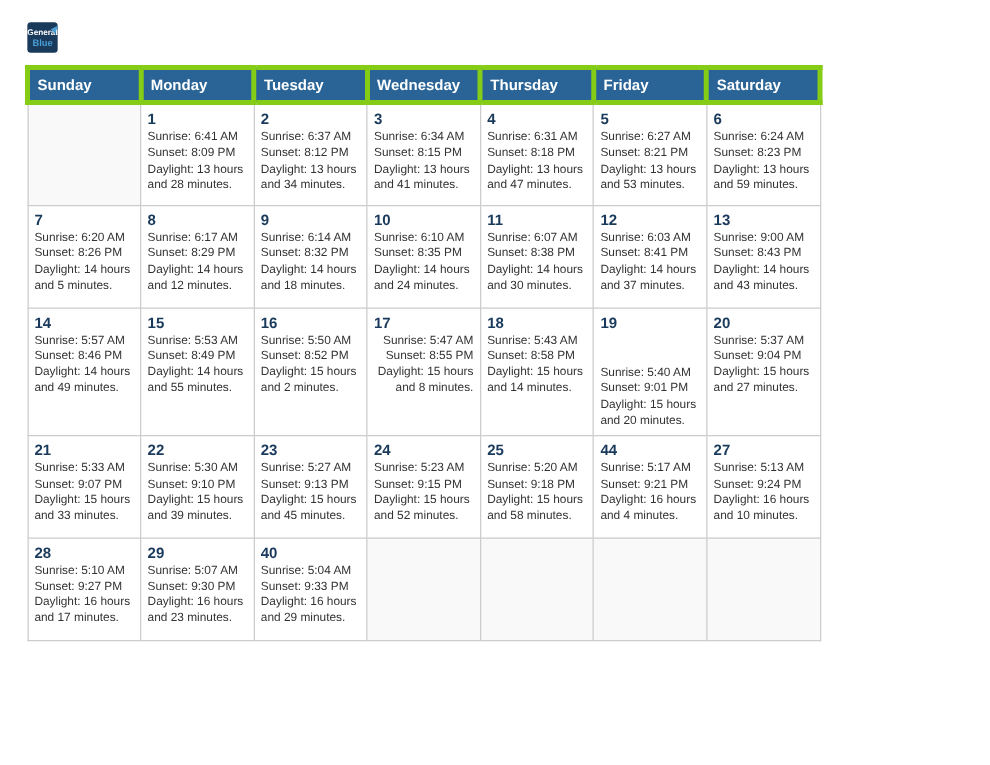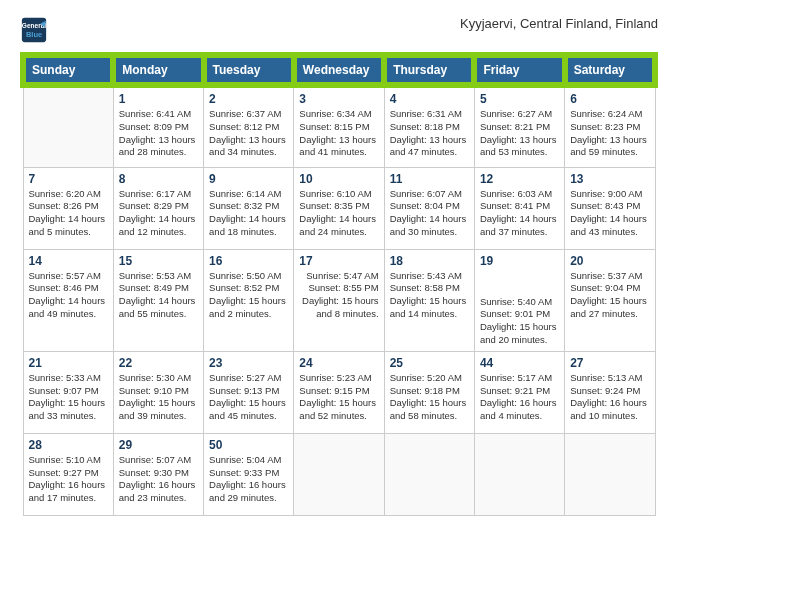--- a/index.html
+++ b/index.html
@@ -48,21 +48,21 @@
       border-collapse: collapse;
       table-layout: fixed;
     }
     .calendar-table th {
       background-color: #2a6496;
       color: white;
       text-align: left;
       padding: 5px 6px;
       font-size: 12px;
       font-weight: bold;
-      border: 6px solid #84cc16;
+      border: 4px solid #84cc16;
     }
     .calendar-table td {
       border: 1px solid #ccc;
       vertical-align: top;
       padding: 4px 5px;
       height: 82px;
       background: #fff;
       font-size: 10px;
       color: #333;
     }
@@ -89,21 +89,20 @@
   <div class="header">
     <div class="logo">
       <svg class="logo-icon" viewBox="0 0 30 30">
         <rect x="2" y="2" width="26" height="26" rx="3" fill="#1a3a5c"></rect>
         <text x="15" y="13" text-anchor="middle" fill="white" font-size="7" font-weight="bold" font-family="Arial">General</text>
         <text x="15" y="22" text-anchor="middle" fill="#4a9fd4" font-size="8" font-weight="bold" font-family="Arial">Blue</text>
         <polygon points="22,8 28,5 26,12" fill="#4a9fd4"></polygon>
       </svg>
     </div>
     <div class="title-area">
-      <div class="location">Kyyjaervi, Central Finland, Finland</div>
     </div>
   </div>
 
   <table class="calendar-table">
     <thead>
       <tr>
         <th>Sunday</th>
         <th>Monday</th>
         <th>Tuesday</th>
         <th>Wednesday</th>
@@ -183,21 +182,21 @@
           <td>
             <span class="day-number">10</span>
             <div class="day-info" style="white-space: pre-line;">Sunrise: 6:10 AM
 Sunset: 8:35 PM
 Daylight: 14 hours
 and 24 minutes.</div>
           </td>
           <td>
             <span class="day-number">11</span>
             <div class="day-info" style="white-space: pre-line;">Sunrise: 6:07 AM
-Sunset: 8:04 PM
+Sunset: 8:38 PM
 Daylight: 14 hours
 and 30 minutes.</div>
           </td>
           <td>
             <span class="day-number">12</span>
             <div class="day-info" style="white-space: pre-line;">Sunrise: 6:03 AM
 Sunset: 8:41 PM
 Daylight: 14 hours
 and 37 minutes.</div>
           </td>
@@ -320,21 +319,21 @@
 and 17 minutes.</div>
           </td>
           <td>
             <span class="day-number">29</span>
             <div class="day-info" style="white-space: pre-line;">Sunrise: 5:07 AM
 Sunset: 9:30 PM
 Daylight: 16 hours
 and 23 minutes.</div>
           </td>
           <td>
-            <span class="day-number">50</span>
+            <span class="day-number">40</span>
             <div class="day-info" style="white-space: pre-line;">Sunrise: 5:04 AM
 Sunset: 9:33 PM
 Daylight: 16 hours
 and 29 minutes.</div>
           </td>
           <td class="empty"></td>
           <td class="empty"></td>
           <td class="empty"></td>
           <td class="empty"></td>
         </tr>

